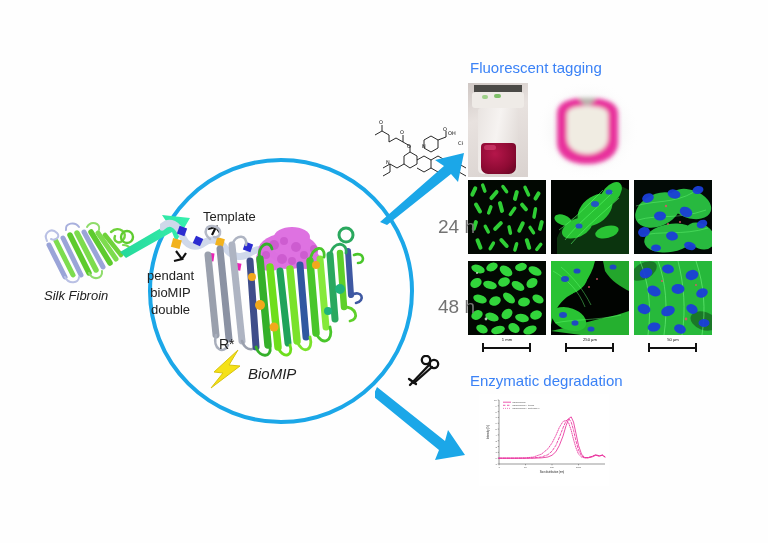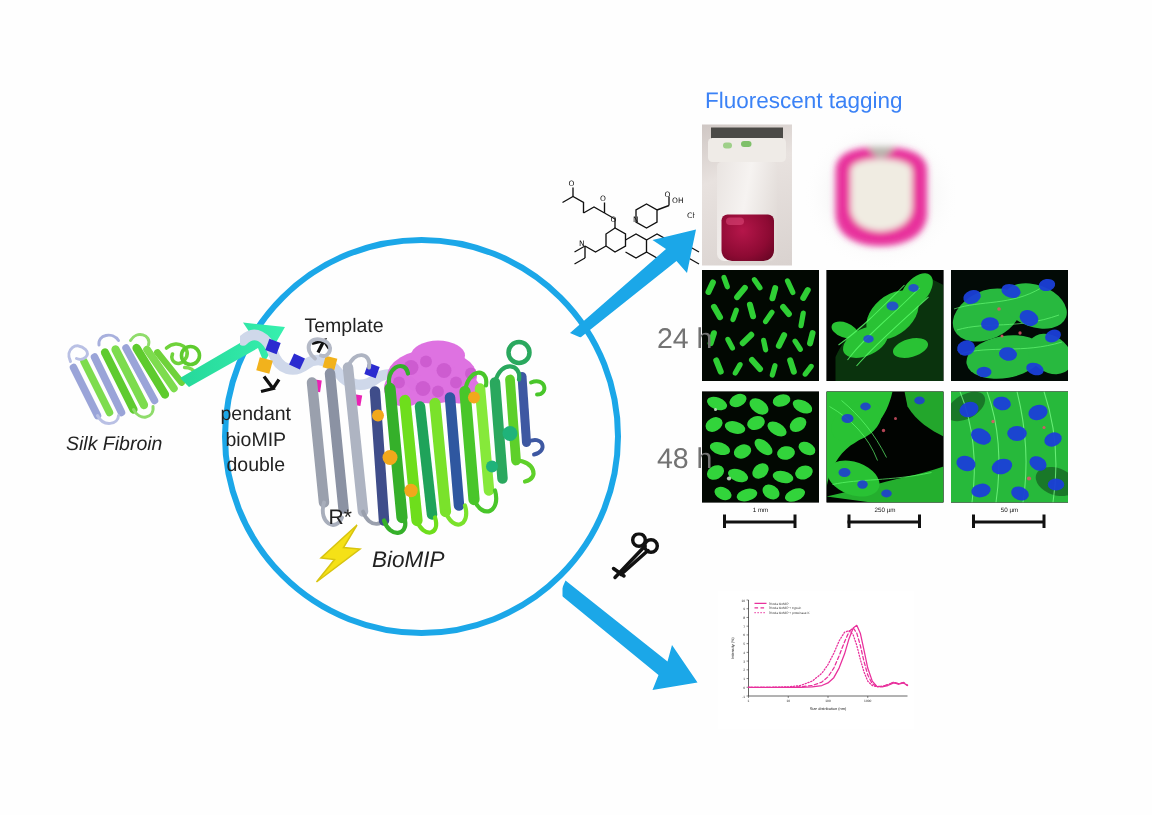--- a/index.html
+++ b/index.html
@@ -483,20 +483,21 @@
       <div class="txt">250 µm</div>
     </div>
     <div class="sb" style="left:166px;">
       <div class="bar"></div>
         <div class="cap" style="left:14px;"></div>
         <div class="cap" style="left:61px;"></div>
       <div class="txt">50 µm</div>
     </div>
   </div>
 
+  <div class="abs ttl chart-title">Enzymatic degradation</div>
 
   <div class="abs chartbox">
     <svg id="dlschart" viewBox="0 0 130 92" width="130" height="92">
         <line x1="20" y1="6" x2="20" y2="70" stroke="#333" stroke-width="0.5"></line>
         <line x1="20" y1="70" x2="126" y2="70" stroke="#333" stroke-width="0.5"></line>
         <line x1="18.7" y1="70" x2="20" y2="70" stroke="#333" stroke-width="0.4"></line>
         <text x="17.8" y="71" text-anchor="end" font-size="2.2" fill="#333" font-family="Liberation Sans, sans-serif">-1</text>
         <line x1="18.7" y1="64.18181818181819" x2="20" y2="64.18181818181819" stroke="#333" stroke-width="0.4"></line>
         <text x="17.8" y="65.18181818181819" text-anchor="end" font-size="2.2" fill="#333" font-family="Liberation Sans, sans-serif">0</text>
         <line x1="18.7" y1="58.36363636363636" x2="20" y2="58.36363636363636" stroke="#333" stroke-width="0.4"></line>

